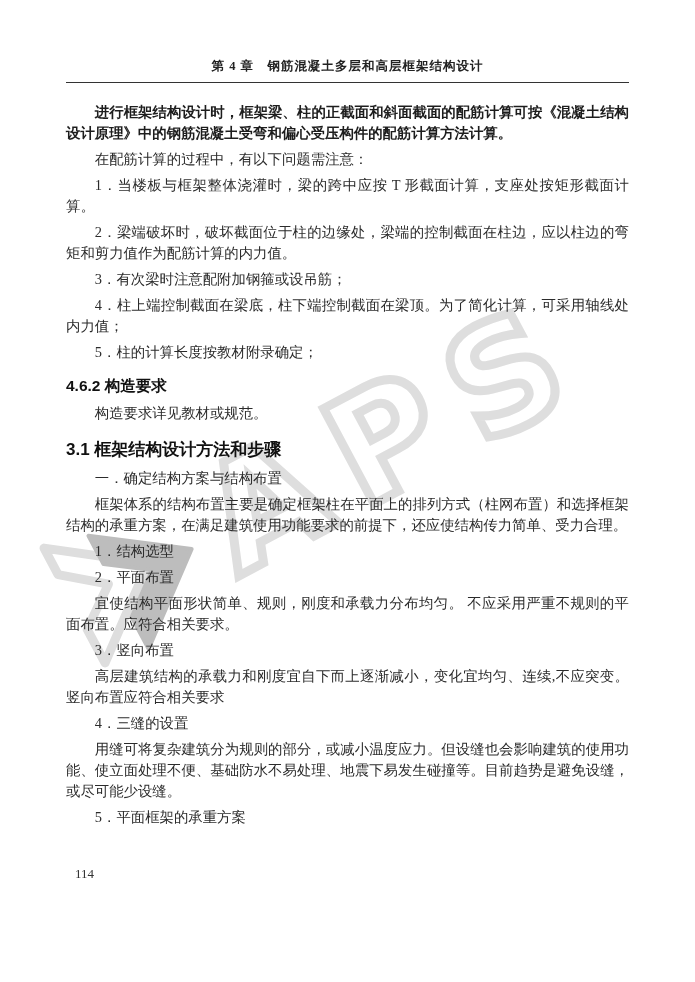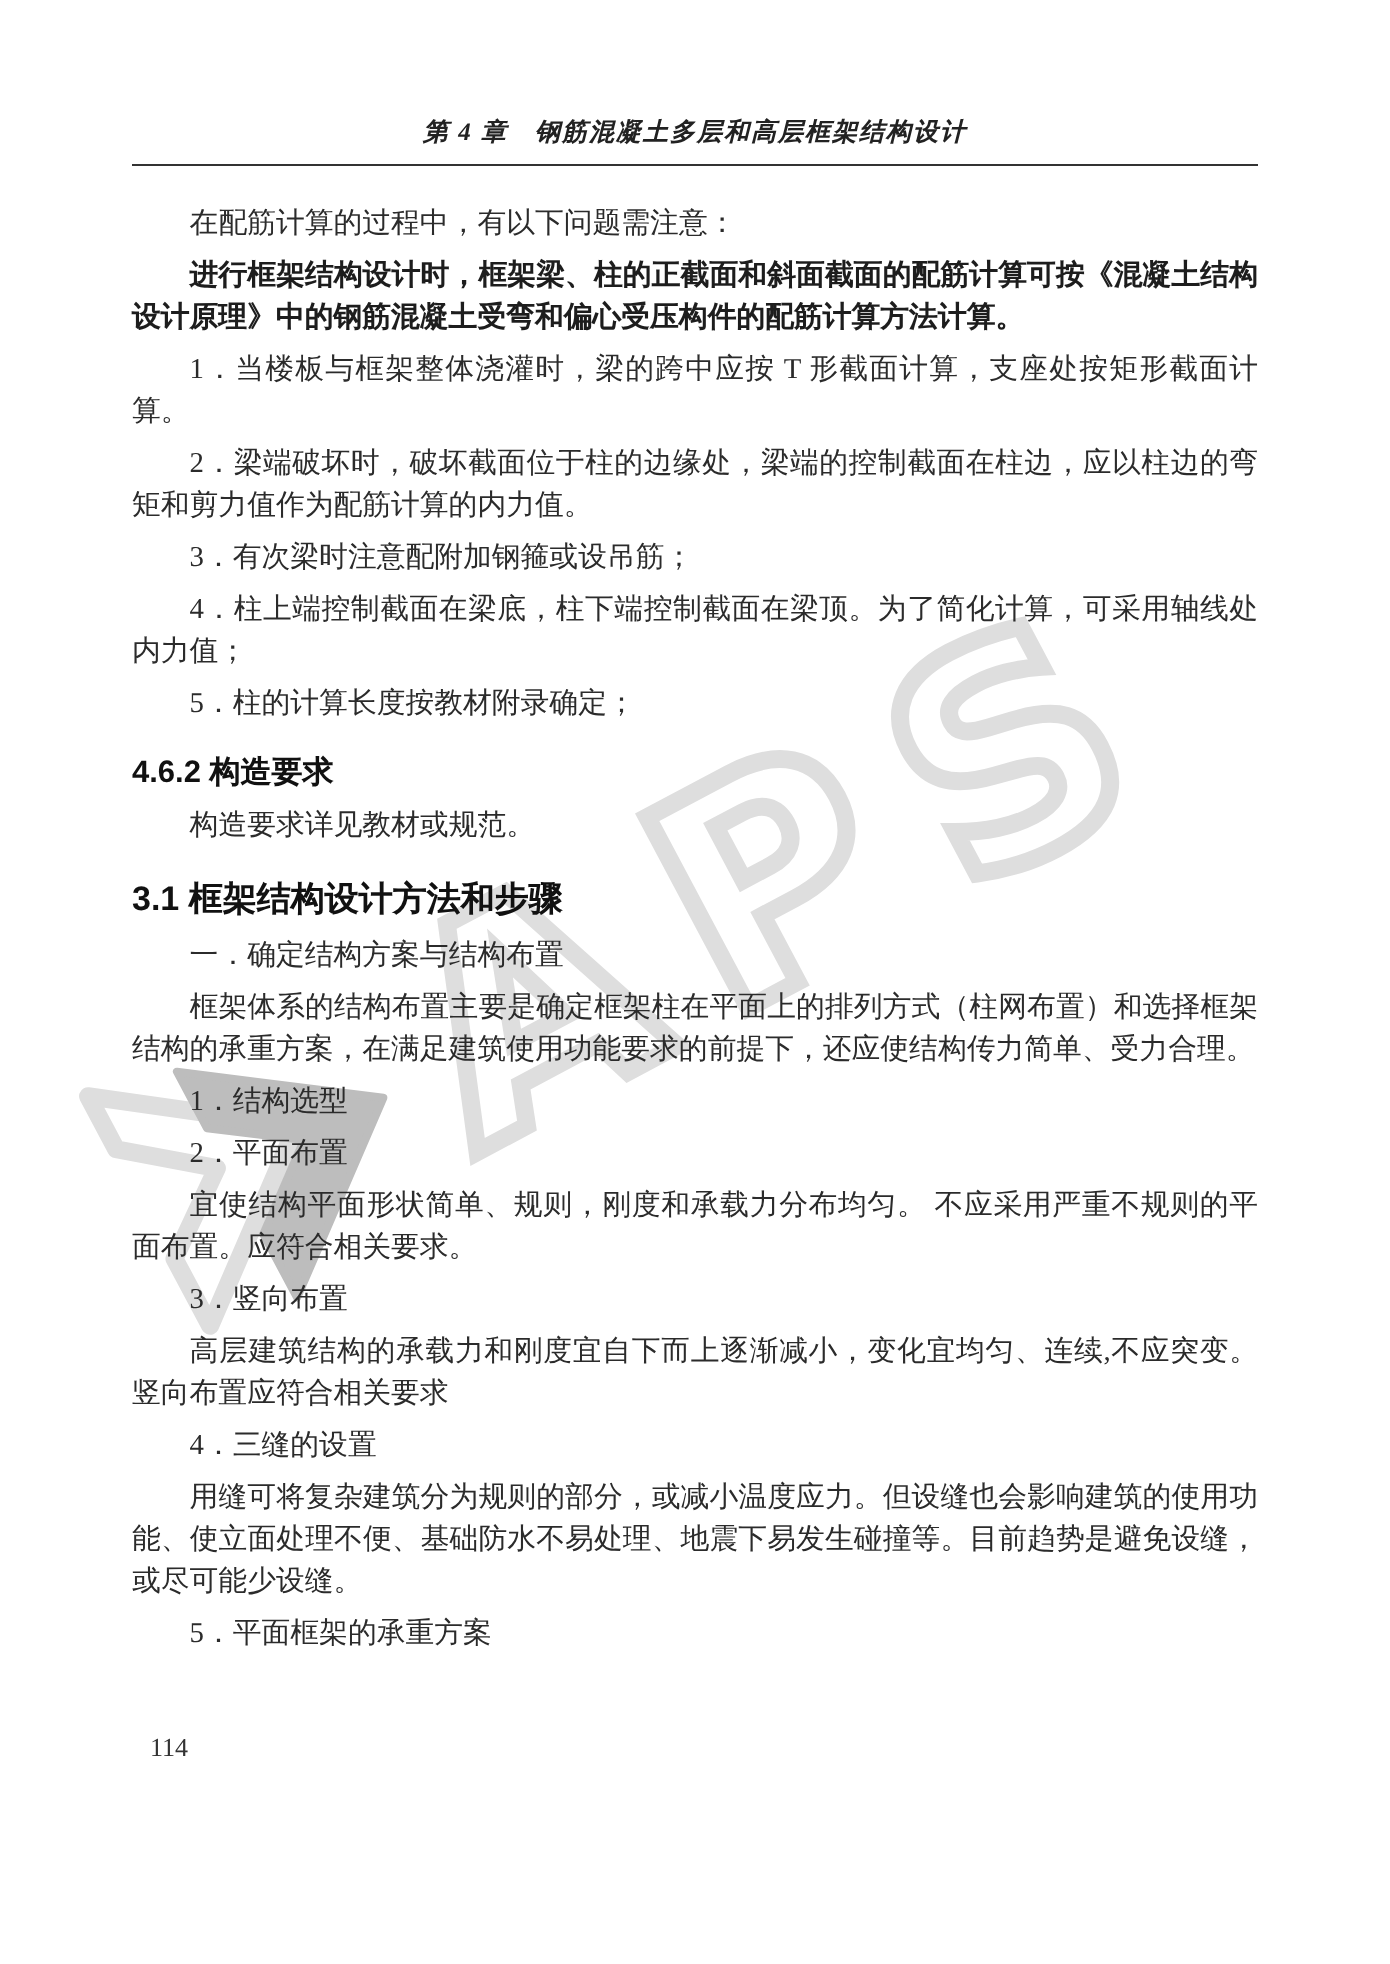--- a/index.html
+++ b/index.html
@@ -22,21 +22,20 @@
     top: 58px;
     left: 66px;
     right: 66px;
     text-align: center;
     font-size: 12.5px;
     font-weight: 600;
     letter-spacing: 1px;
     color: #222;
     padding-bottom: 7px;
     border-bottom: 1.4px solid #333;
-    font-style: italic;
   }
   
   .doc-body {
     position: absolute;
     top: 97px;
     left: 66px;
     width: 563px;
     z-index: 2;
   }
   .para, .list-item {
@@ -106,22 +105,22 @@
     <svg class="watermark-logo" width="150" height="170" viewBox="0 0 150 170">
       <polygon points="10,20 95,82 10,150 10,112 50,82 10,50" fill="none" stroke="#dedede" stroke-width="9" stroke-linejoin="round"></polygon>
       <polygon points="55,30 140,90 55,158 55,122 95,90 55,62" fill="#bdbdbd" stroke="#bdbdbd" stroke-width="4" stroke-linejoin="round"></polygon>
     </svg>
     <span class="watermark-text">APS</span>
   </div>
 
   <div class="running-header">第 4 章　钢筋混凝土多层和高层框架结构设计</div>
 
   <div class="doc-body">
+    <p class="para lead">进行框架结构设计时，框架梁、柱的正截面和斜面截面的配筋计算可按《混凝土结构设计原理》中的钢筋混凝土受弯和偏心受压构件的配筋计算方法计算。</p>
     <p class="para">在配筋计算的过程中，有以下问题需注意：</p>
-    <p class="para lead">进行框架结构设计时，框架梁、柱的正截面和斜面截面的配筋计算可按《混凝土结构设计原理》中的钢筋混凝土受弯和偏心受压构件的配筋计算方法计算。</p>
     <p class="list-item">1．当楼板与框架整体浇灌时，梁的跨中应按 T 形截面计算，支座处按矩形截面计算。</p>
     <p class="list-item">2．梁端破坏时，破坏截面位于柱的边缘处，梁端的控制截面在柱边，应以柱边的弯矩和剪力值作为配筋计算的内力值。</p>
     <p class="list-item">3．有次梁时注意配附加钢箍或设吊筋；</p>
     <p class="list-item">4．柱上端控制截面在梁底，柱下端控制截面在梁顶。为了简化计算，可采用轴线处内力值；</p>
     <p class="list-item">5．柱的计算长度按教材附录确定；</p>
     <h3 class="heading-2">4.6.2  构造要求</h3>
     <p class="para">构造要求详见教材或规范。</p>
     <h2 class="heading-1">3.1  框架结构设计方法和步骤</h2>
     <p class="list-item">一．确定结构方案与结构布置</p>
     <p class="para">框架体系的结构布置主要是确定框架柱在平面上的排列方式（柱网布置）和选择框架结构的承重方案，在满足建筑使用功能要求的前提下，还应使结构传力简单、受力合理。</p>

